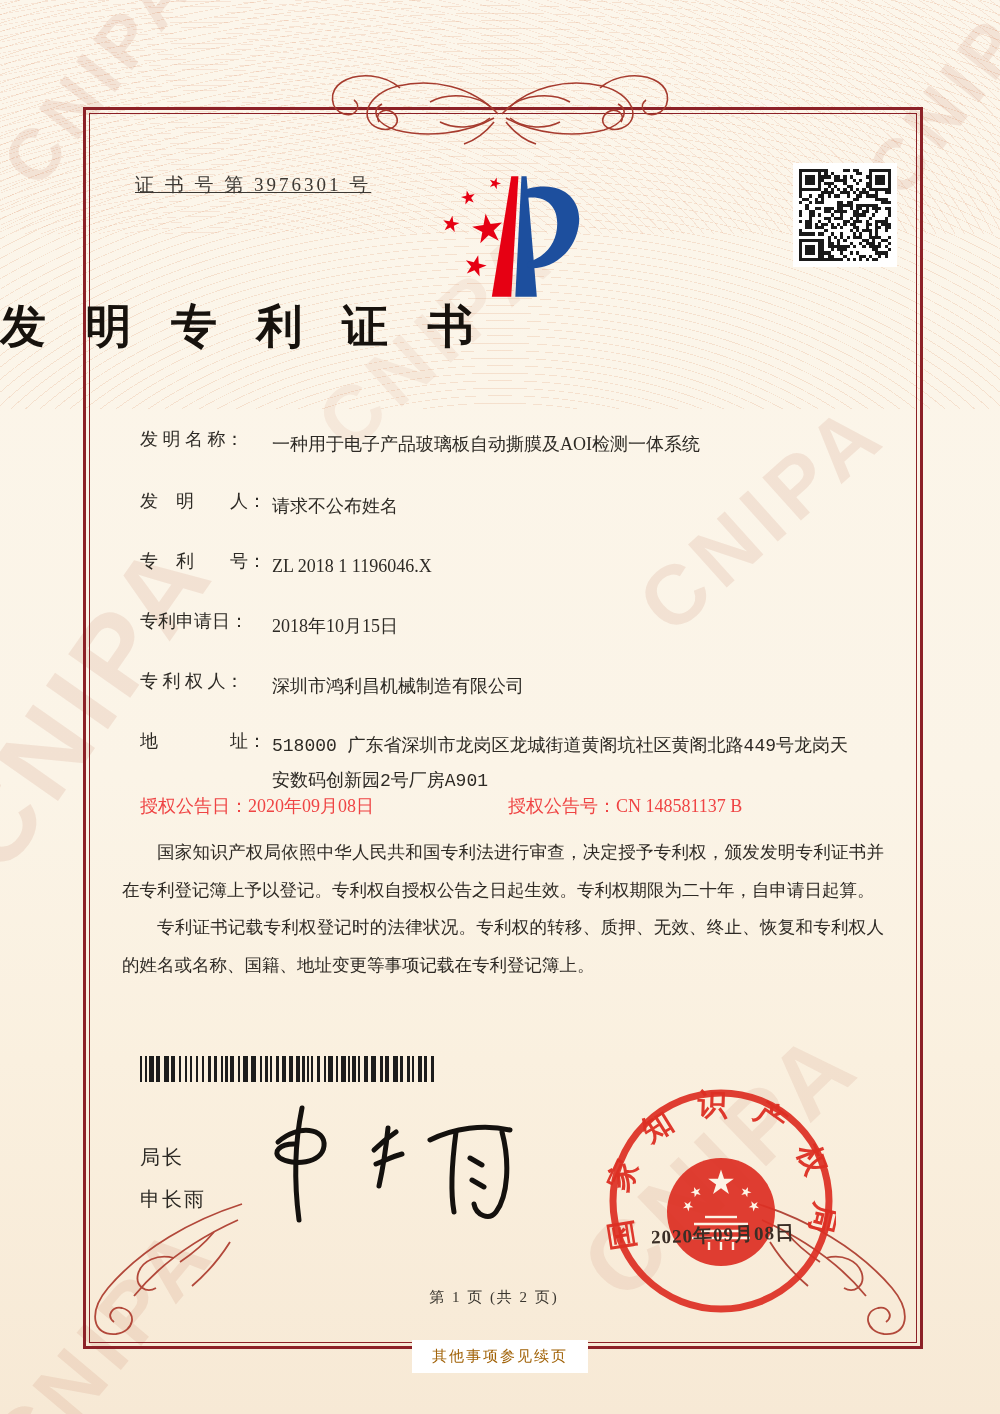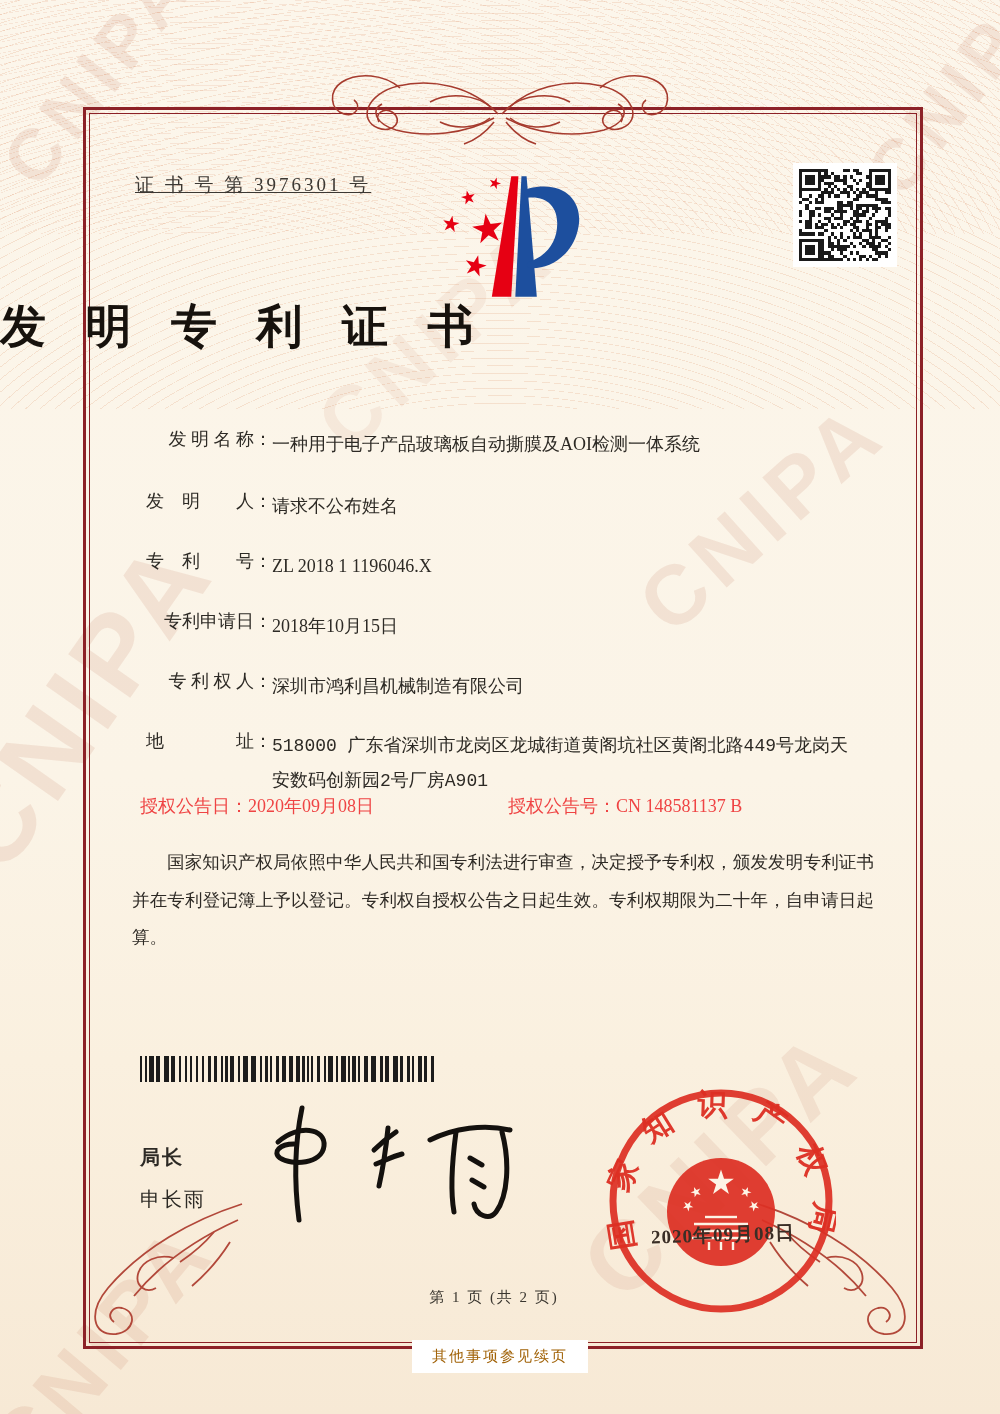--- a/index.html
+++ b/index.html
@@ -21,27 +21,27 @@
       font-weight:bold;letter-spacing:8px;white-space:nowrap;transform-origin:left top;}
   
   .frame{left:83px;top:107px;width:834px;height:1236px;border:3px solid #8c2127;}
   .frame-inner{position:absolute;left:3px;top:3px;right:3px;bottom:3px;border:1px solid #8c2127;}
   
   .certno{left:135px;top:172px;font-size:19px;color:#3c3833;letter-spacing:3px;text-decoration:underline;}
   .title{left:0;right:0;top:296px;font-size:46px;font-weight:bold;
          color:#17120d;letter-spacing:14px;}
   .qr{left:793px;top:163px;background:#ffffff;padding:6px;line-height:0;}
   .row{left:140px;font-size:18px;color:#2d2a25;}
-  .row .lab{display:inline-block;width:132px;vertical-align:top;text-align:right;}
+  .row .lab{display:inline-block;width:132px;vertical-align:top;}
   .row .val{display:inline-block;width:578px;vertical-align:top;line-height:35px;}
   .grant{left:140px;top:794px;font-size:18px;color:#ef4444;}
   .grant .g2{position:absolute;left:368px;top:0;white-space:nowrap;}
   .paras{left:122px;top:834px;width:762px;font-size:17.5px;color:#2e2a25;
          line-height:37.5px;text-align:justify;}
-  .paras p{margin:10px;text-indent:2em;}
+  .paras p{margin:0;text-indent:2em;}
   .director{left:140px;font-size:20px;color:#2d2a25;letter-spacing:2px;}
   .pageinfo{left:0;right:12px;top:1288px;text-align:center;font-size:15px;
             color:#3a362f;letter-spacing:2px;}
   .note{left:50%;top:1340px;transform:translateX(-50%);background:#ffffff;
         padding:7px 20px;font-size:15px;color:#a16207;letter-spacing:2px;}
   .sealdate{left:620px;top:1222px;width:206px;text-align:center;font-size:19px;
             color:#3a2e26;letter-spacing:1px;transform:rotate(-2deg);font-weight:bold;}
   .mirror{transform:scaleX(-1);}
 </style>
 </head>
@@ -559,20 +559,21 @@
 
 <div class="abs grant">
   <span>授权公告日：</span><span>2020年09月08日</span>
   <span class="g2">
     <span>授权公告号：</span><span>CN 148581137 B</span>
   </span>
 </div>
 
 <div class="abs paras">
   <p>国家知识产权局依照中华人民共和国专利法进行审查，决定授予专利权，颁发发明专利证书并在专利登记簿上予以登记。专利权自授权公告之日起生效。专利权期限为二十年，自申请日起算。</p>
+  <p>专利证书记载专利权登记时的法律状况。专利权的转移、质押、无效、终止、恢复和专利权人的姓名或名称、国籍、地址变更等事项记载在专利登记簿上。</p>
 </div>
 
 <svg class="abs" id="barcode-svg" style="left:140px;top:1056px;" width="300" height="26">
     <rect x="0" y="0" width="2" height="26" fill="#1c1c1c"></rect>
     <rect x="5" y="0" width="2" height="26" fill="#1c1c1c"></rect>
     <rect x="9" y="0" width="5" height="26" fill="#1c1c1c"></rect>
     <rect x="16" y="0" width="4" height="26" fill="#1c1c1c"></rect>
     <rect x="24" y="0" width="5" height="26" fill="#1c1c1c"></rect>
     <rect x="31" y="0" width="4" height="26" fill="#1c1c1c"></rect>
     <rect x="39" y="0" width="2" height="26" fill="#1c1c1c"></rect>
@@ -612,21 +613,21 @@
     <rect x="245" y="0" width="4" height="26" fill="#1c1c1c"></rect>
     <rect x="253" y="0" width="5" height="26" fill="#1c1c1c"></rect>
     <rect x="260" y="0" width="3" height="26" fill="#1c1c1c"></rect>
     <rect x="267" y="0" width="3" height="26" fill="#1c1c1c"></rect>
     <rect x="272" y="0" width="2" height="26" fill="#1c1c1c"></rect>
     <rect x="278" y="0" width="4" height="26" fill="#1c1c1c"></rect>
     <rect x="284" y="0" width="3" height="26" fill="#1c1c1c"></rect>
     <rect x="291" y="0" width="3" height="26" fill="#1c1c1c"></rect>
   </svg>
 
-<div class="abs director" style="top:1144px;font-weight:bold;">局长</div>
+<div class="abs director" style="top:1144px;">局长</div>
 <div class="abs director" style="top:1186px;">申长雨</div>
 
 <svg class="abs" style="left:262px;top:1100px;" width="270" height="125" viewBox="0 0 270 125">
   <g stroke="#14110e" fill="none" stroke-width="5" stroke-linecap="round" stroke-linejoin="round">
     <path d="M40,8 C33,42 32,82 37,120"></path>
     <path d="M16,42 C36,24 64,28 62,46 C60,64 30,66 18,58 C10,52 18,44 32,44"></path>
     <path d="M112,50 C120,42 128,36 134,32"></path>
     <path d="M114,64 C124,60 132,56 140,54"></path>
     <path d="M126,28 C124,48 121,68 117,86"></path>
     <path d="M168,40 C192,28 222,24 248,30"></path>

